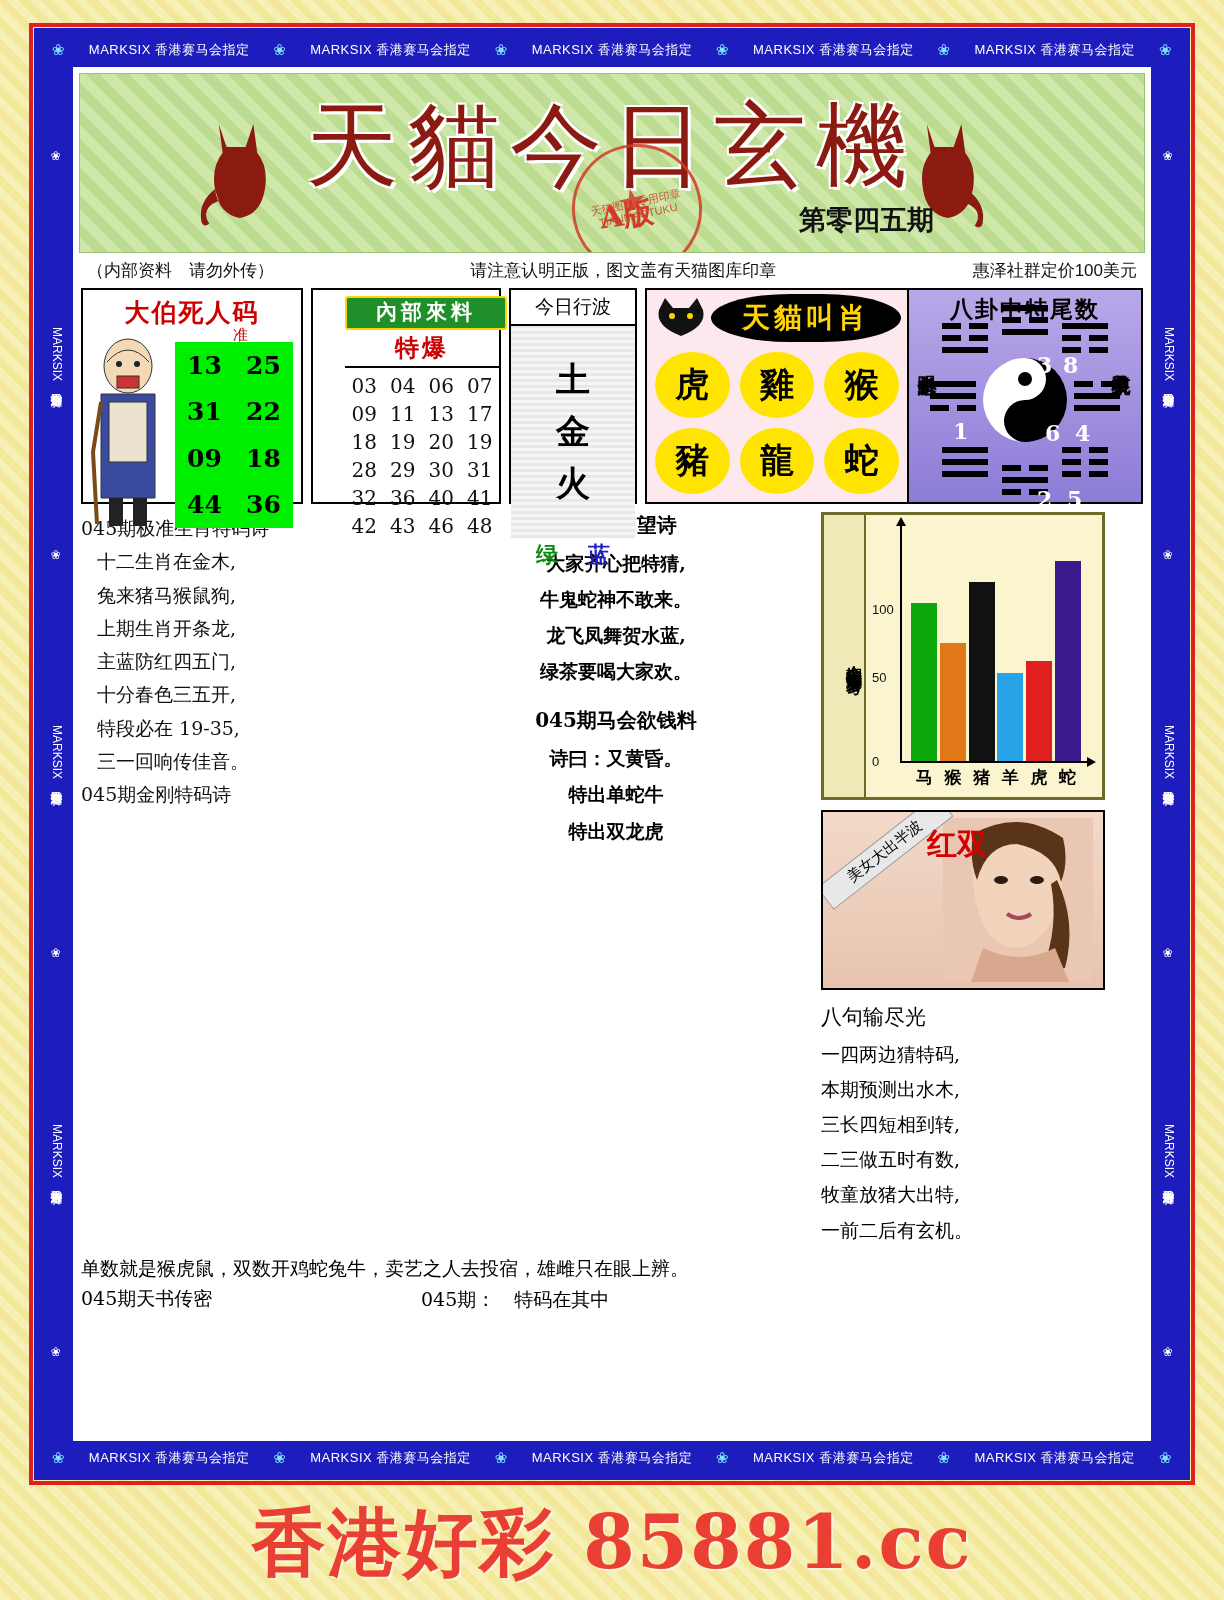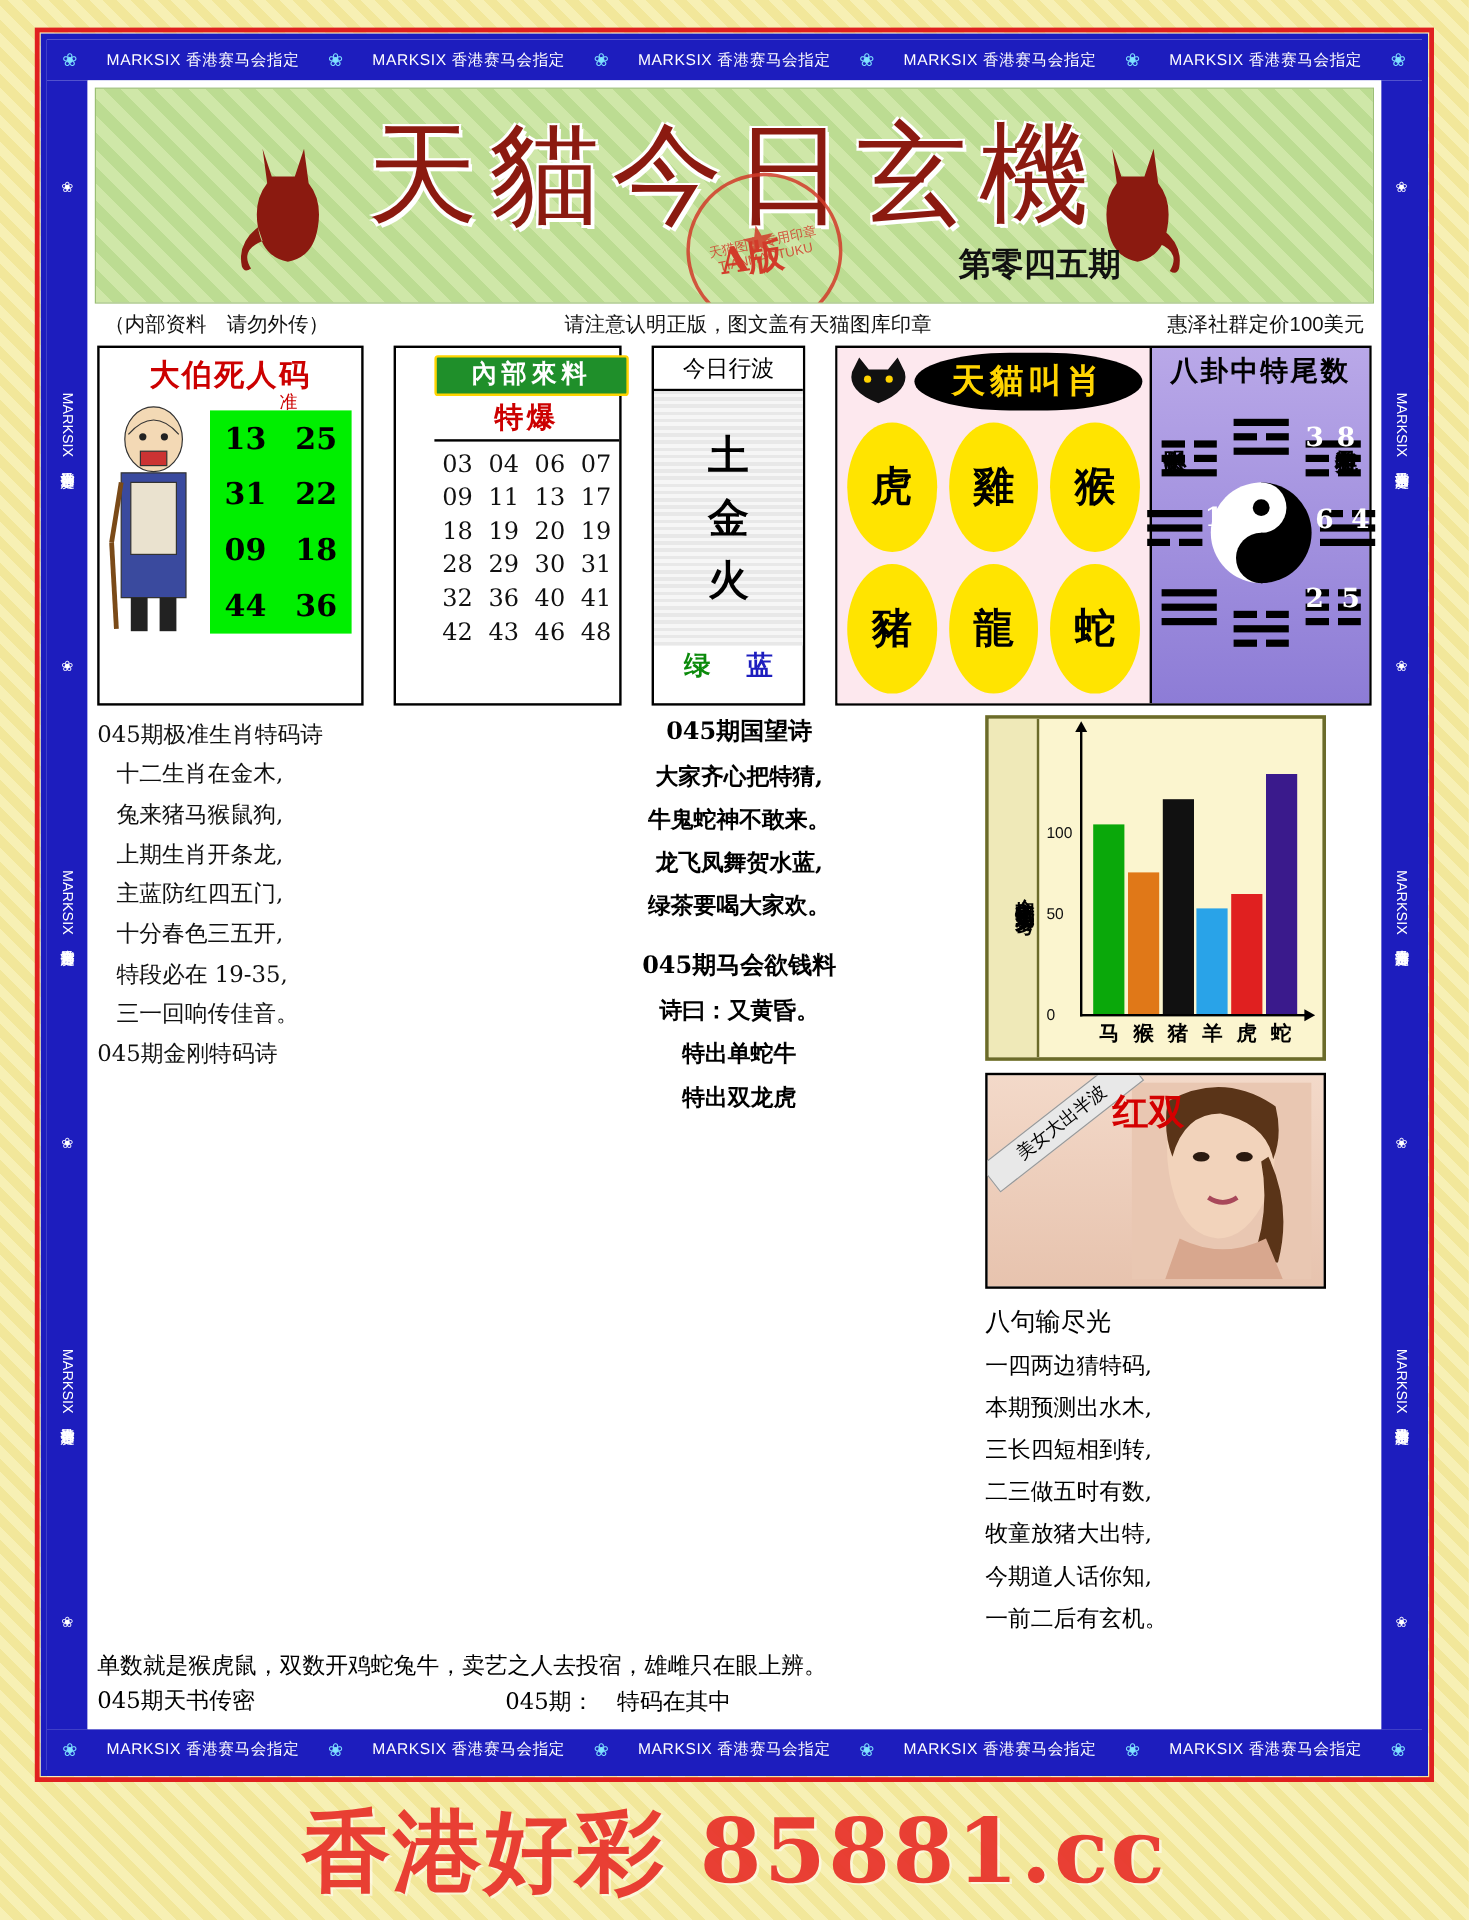--- a/index.html
+++ b/index.html
@@ -81,21 +81,21 @@
     transform:rotate(-8deg);
     font-family:"DejaVu Serif",serif;
   }
 
   .subline{
     display:flex;align-items:center;gap:30px;justify-content:space-between;
     margin:4px 14px 6px 14px;font-size:17px;color:#111;
   }
 
   
-  .row-boxes{display:flex;gap:25px;margin:0 8px;height:300px;}
+  .row-boxes{display:flex;gap:8px;margin:0 8px;height:216px;}
   .bx{border:2px solid #000;background:#fff;box-sizing:border-box;position:relative;}
   .bx1{width:222px;}
   .bx2{width:190px;padding-left:32px;}
   .bx3{width:128px;}
   .bx4{flex:1;display:flex;}
 
   .bx1 .hdr{
     text-align:center;font-family:"DejaVu Serif",serif;font-weight:bold;font-size:25px;
     color:#c00;padding-top:6px;letter-spacing:2px;
   }
@@ -535,21 +535,20 @@
           <div class="redbig">红双</div>
         </div>
 
         <div class="right-poem">
           <div class="t">八句输尽光</div>
           <div>一四两边猜特码,</div>
           <div>本期预测出水木,</div>
           <div>三长四短相到转,</div>
           <div>二三做五时有数,</div>
           <div>牧童放猪大出特,</div>
-          <div>今期道人话你知,</div>
           <div>一前二后有玄机。</div>
         </div>
       </div>
     </div>
 
     <div class="wide-line">单数就是猴虎鼠，双数开鸡蛇兔牛，卖艺之人去投宿，雄雌只在眼上辨。</div>
 
     <div class="bottom-two">
       <div class="b-left">
         <div>045期天书传密</div>

